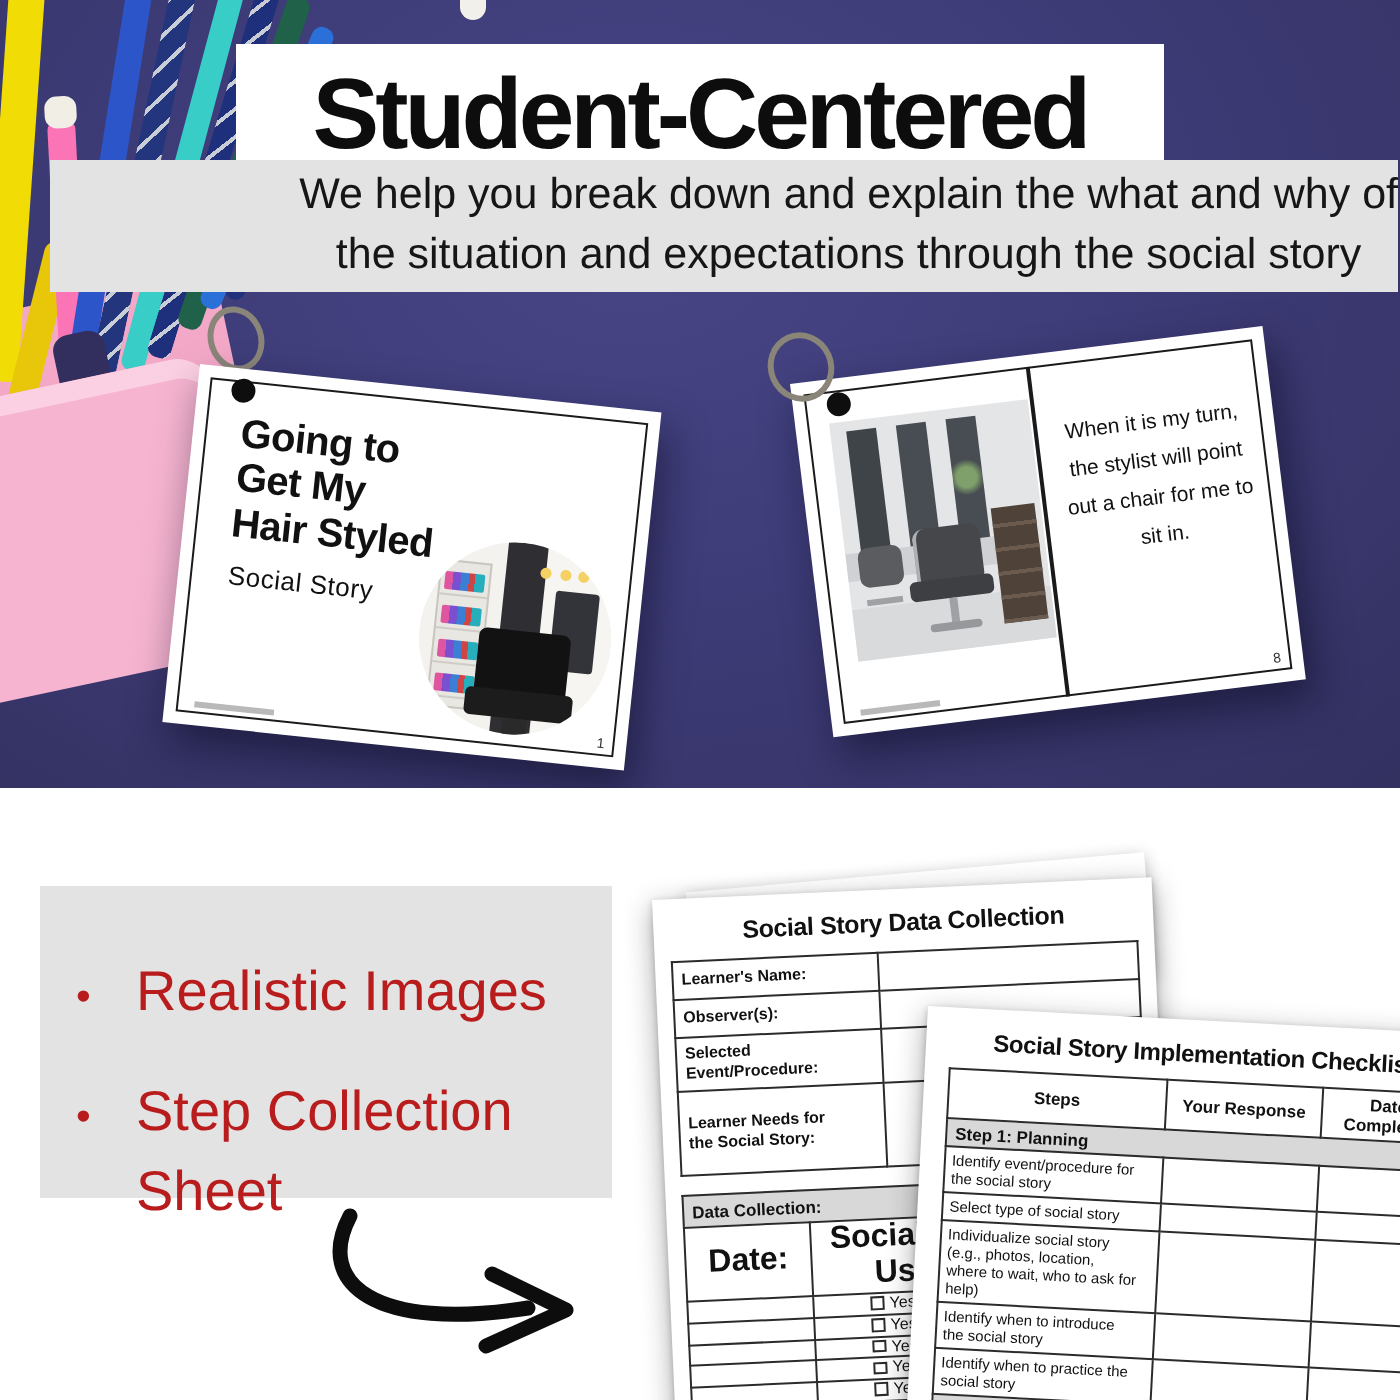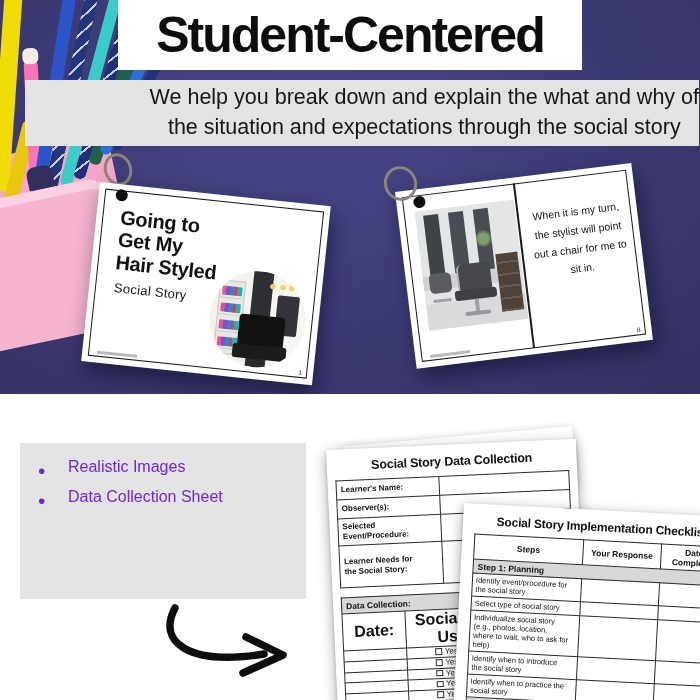--- a/index.html
+++ b/index.html
@@ -41,21 +41,21 @@
   .basket-cup   { position:absolute; left:-28px; top:205px; width:95px; height:115px;
                   background:#ec4da2; border-radius:10px; transform:rotate(-15deg); }
   .basket-front { position:absolute; left:-48px; top:192px; width:168px; height:150px;
                   background:#f6b4d0; border-radius:18px; transform:rotate(-12deg);
                   box-shadow:inset 0 10px 0 #fbd0e2; }
   .pencil-tip-top { position:absolute; left:230px; top:-4px; width:13px; height:14px;
                     background:#f2f0ea; border-radius:0 0 7px 7px; }
 
   
   .title-box {
-    position:absolute; left:118px; top:0; width:464px; height:70px;
+    position:absolute; left:118px; top:22px; width:464px; height:70px;
     background:#ffffff; display:flex; align-items:center; justify-content:center;
   }
   .title-box h1 {
     font-size:50px; font-weight:bold; letter-spacing:-2px; color:#0d0d0d; white-space:nowrap;
   }
   .subtitle-box {
     position:absolute; left:25px; top:80px; width:674px; height:66px;
     background:#e3e3e3; display:flex; align-items:center; justify-content:flex-end;
   }
   .subtitle-box p {
@@ -124,21 +124,21 @@
   .story-text { position:absolute; left:126px; top:32px; width:102px; font-size:10.5px;
                 line-height:1.8; text-align:center; white-space:pre-line; font-weight:500; }
 
   
   .includes-box {
     position:absolute; left:20px; top:443px; width:286px; height:156px;
     background:#e3e3e3; padding:13px 16px 10px 18px;
   }
   .includes-box h2 { font-size:25px; font-weight:bold; letter-spacing:-0.5px; margin-bottom:5px; }
   .includes-box ul { list-style:none; }
-  .inc-item { display:flex; font-size:16px; line-height:1.42; color:#6d28d9; }
+  .inc-item { display:flex; font-size:28px; line-height:1.42; color:#b91c1c;margin-top:20px; }
   .bullet { width:30px; flex:0 0 30px; }
   .bullet::before { content:"•"; font-size:21px; }
   .inc-label { flex:1; }
 
   .arrow-wrap { position:absolute; left:140px; top:580px; width:170px; height:120px; }
 
   
   .sheet { position:absolute; background:#ffffff;
            box-shadow:0 4px 14px rgba(30,30,40,.40), 0 1px 3px rgba(0,0,0,.22); }
   .back-sheet { left:345px; top:436px; width:230px; height:60px; transform:rotate(-5deg);
@@ -267,21 +267,21 @@
   </div>
 
   <div class="includes-box">
     <ul id="includes-list">
         <li class="inc-item">
     <span class="bullet"></span>
     <span class="inc-label">Realistic Images</span>
   </li>
         <li class="inc-item">
     <span class="bullet"></span>
-    <span class="inc-label">Data Collection Sheet</span>
+    <span class="inc-label">Step Collection Sheet</span>
   </li>
       </ul>
   </div>
 
   <div class="arrow-wrap">
     <svg width="170" height="120" viewBox="0 0 170 120">
       <path d="M35,28 C17,62 48,86 124,74" fill="none" stroke="#0d0d0d" stroke-width="7.5" stroke-linecap="round"></path>
       <path d="M106,57 L143,75 L103,93" fill="none" stroke="#0d0d0d" stroke-width="7.5" stroke-linecap="round" stroke-linejoin="round"></path>
     </svg>
   </div>

